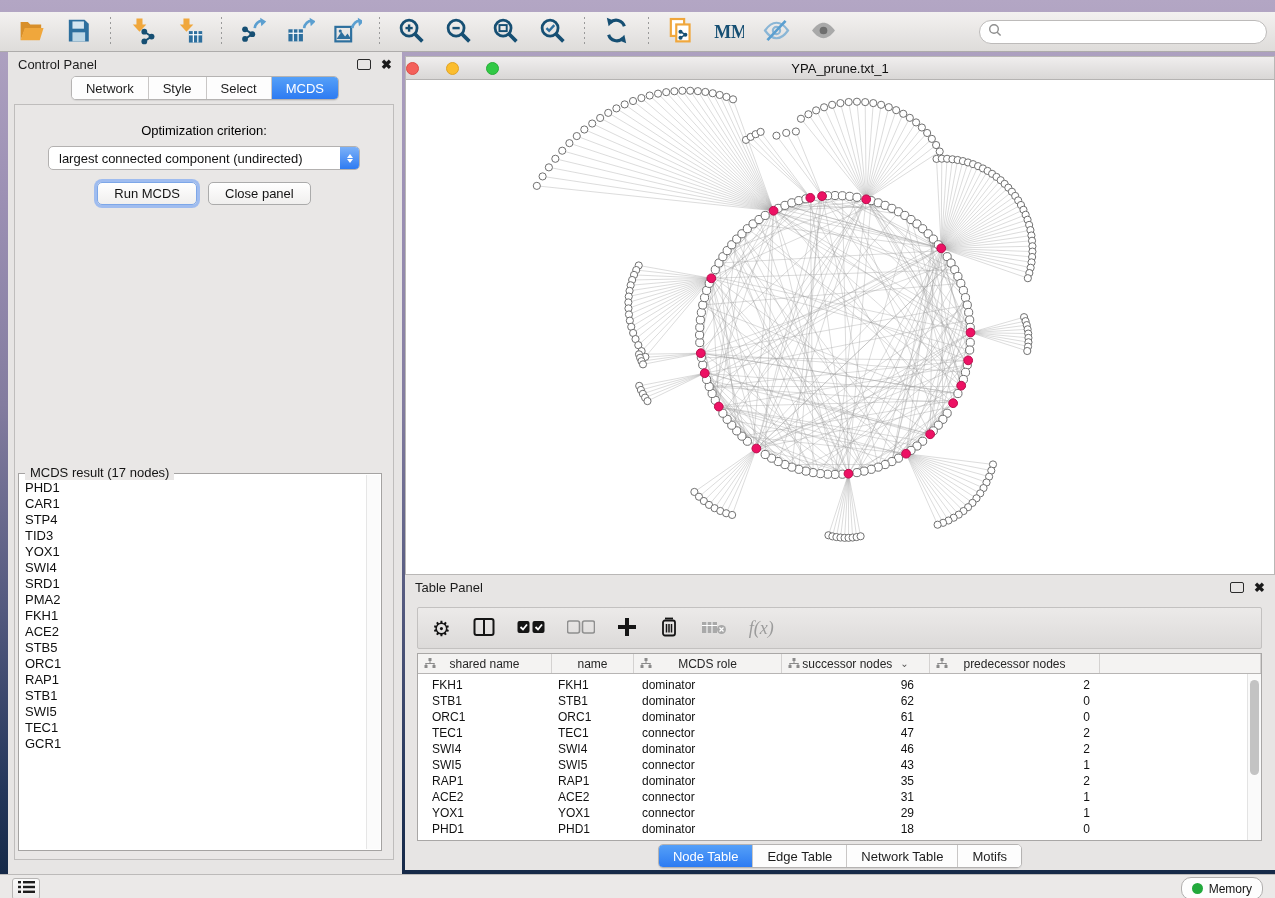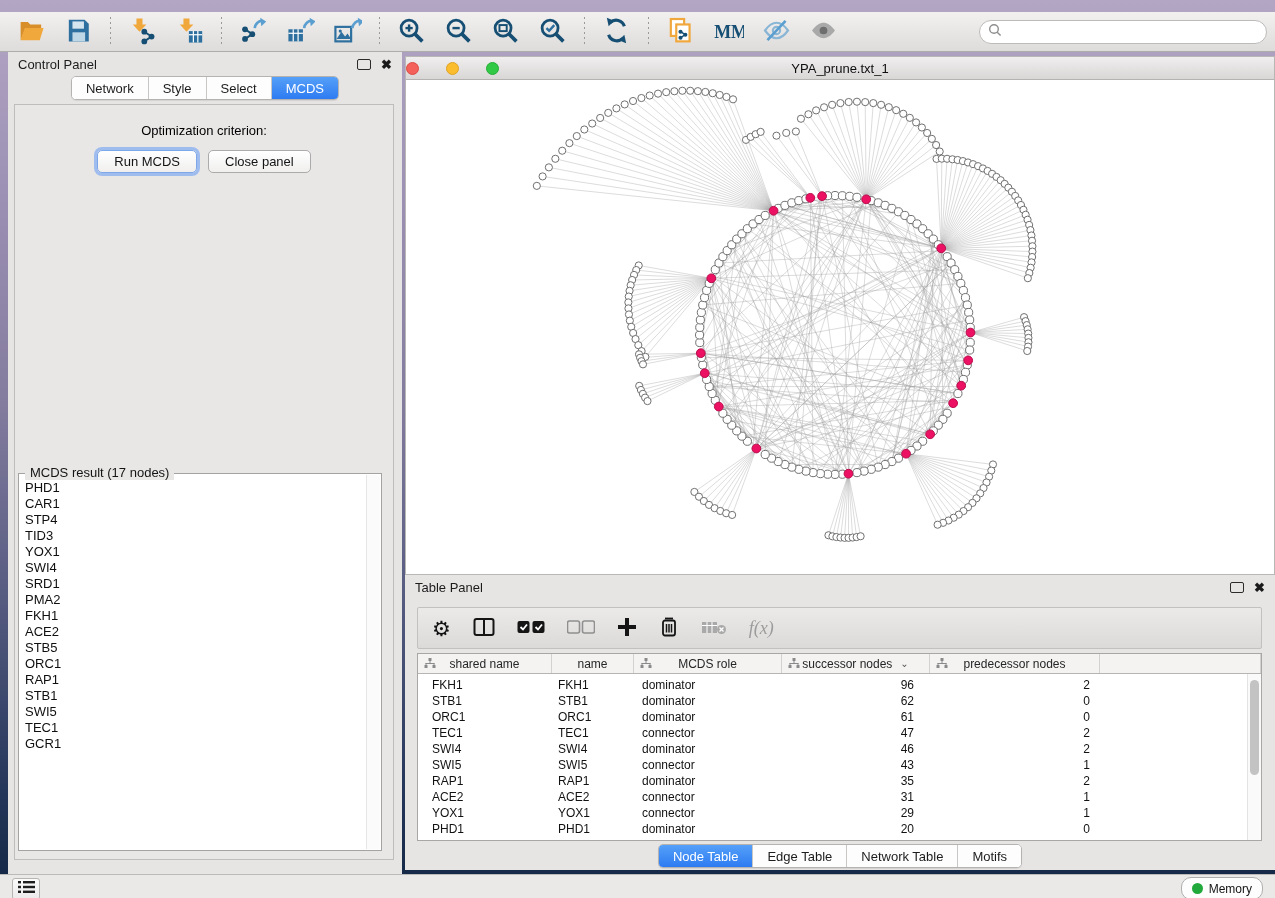--- a/index.html
+++ b/index.html
@@ -263,20 +263,27 @@
     <div class="cp-tabs">
         <div class="seg" id="cp-tabs">
           <span class="tab">Network</span>
           <span class="tab">Style</span>
           <span class="tab">Select</span>
           <span class="tab active">MCDS</span>
         </div>
       </div>
     <div class="cp-inner">
       <div class="opt-label">Optimization criterion:</div>
+      <div class="selectbox">
+        <span class="sel-text">largest connected component (undirected)</span>
+        <span class="stepper">
+            <i class="up"></i>
+            <i class="dn"></i>
+          </span>
+      </div>
       <div class="btn-row">
         <button class="mac-btn focused">Run MCDS</button>
         <button class="mac-btn">Close panel</button>
       </div>
       <div class="groupbox">
         <span class="legend">MCDS result (17 nodes)</span>
         <div class="mcds-list" id="mcds-list">
             <div class="mcds-item">PHD1</div>
             <div class="mcds-item">CAR1</div>
             <div class="mcds-item">STP4</div>
@@ -1140,21 +1147,21 @@
             <div class="td c1">YOX1</div>
             <div class="td c2">connector</div>
             <div class="td c3">29</div>
             <div class="td c4">1</div>
             <div class="td c5"></div>
           </div>
           <div class="tr">
             <div class="td c0">PHD1</div>
             <div class="td c1">PHD1</div>
             <div class="td c2">dominator</div>
-            <div class="td c3">20</div>
+            <div class="td c3">18</div>
             <div class="td c4">0</div>
             <div class="td c5"></div>
           </div>
         </div>
       <div class="tbl-scroll">
           <div class="tbl-thumb"></div>
         </div>
     </div>
     <div class="tp-tabs">
         <div class="seg" id="tp-tabs">

